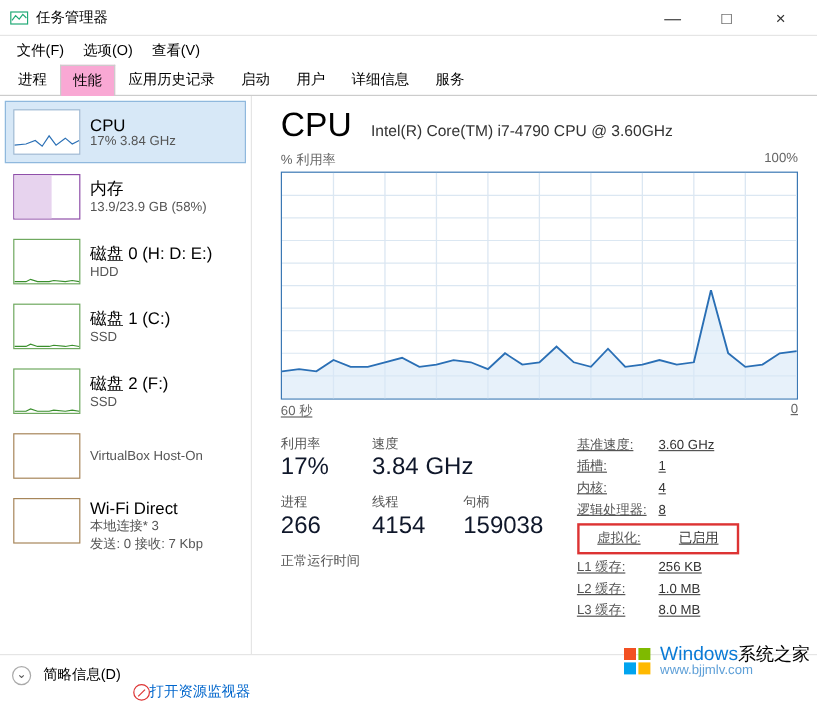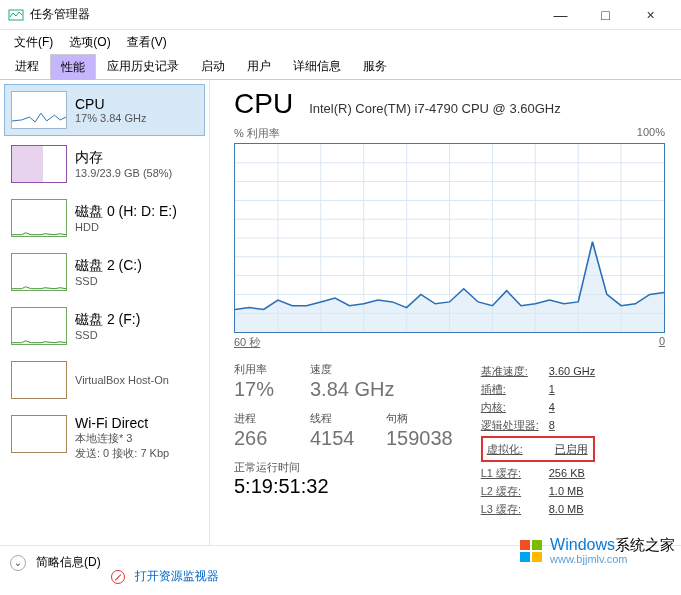--- a/index.html
+++ b/index.html
@@ -5,21 +5,21 @@
   * { box-sizing: border-box; margin: 0; padding: 0; font-family: "Microsoft YaHei", "Segoe UI", sans-serif; }
   body { width: 681px; height: 595px; background: #fff; position: relative; overflow: hidden; }
   .titlebar { height: 30px; display: flex; align-items: center; padding: 0 8px; border-bottom: 1px solid #e5e5e5; }
   .titlebar .icon { width: 16px; height: 16px; margin-right: 6px; }
   .titlebar .title { font-size: 12px; flex: 1; }
   .titlebar .winbtn { width: 45px; height: 30px; display: flex; align-items: center; justify-content: center; font-size: 14px; color: #333; }
   .menubar { height: 24px; display: flex; align-items: center; padding: 0 6px; font-size: 12px; }
   .menubar .menu { padding: 2px 8px; }
   .tabs { height: 26px; display: flex; align-items: flex-end; border-bottom: 1px solid #ccc; padding-left: 4px; font-size: 12px; }
   .tabs .tab { padding: 4px 10px; border: 1px solid transparent; border-bottom: none; }
-  .tabs .tab.active { border-color: #ccc; background: #c4b5fd; position: relative; top: 1px; }
+  .tabs .tab.active { border-color: #ccc; background: #f9a8d4; position: relative; top: 1px; }
   .content { display: flex; height: 465px; }
   .sidebar { width: 210px; border-right: 1px solid #e5e5e5; overflow: hidden; padding: 4px; }
   .side-item { display: flex; padding: 6px 6px; border: 1px solid transparent; margin-bottom: 2px; }
   .side-item.selected { background: #d7e8f7; border-color: #8fb8dd; }
   .thumb { width: 56px; height: 38px; border: 1px solid #9bb7d3; margin-right: 8px; position: relative; background: #fff; flex-shrink: 0; }
   .thumb.mem { border-color: #8f4fa9; }
   .thumb.mem-fill::after { content: ""; position: absolute; left: 0; top: 0; bottom: 0; width: 58%; background: #e7d3ee; }
   .thumb.disk { border-color: #6fa95f; }
   .thumb.eth { border-color: #a7865a; }
   .thumb svg { position: absolute; inset: 0; }
@@ -32,31 +32,31 @@
   .hdr-sub { font-size: 13px; color: #333; }
   .chart-labels { display: flex; justify-content: space-between; font-size: 11px; color: #666; margin-top: 6px; gap: 32px; }
   .chart { height: 190px; border: 1px solid #3b78b4; margin-top: 2px; position: relative; }
   .chart svg { position: absolute; inset: 0; width: 100%; height: 100%; }
   .chart-x { display: flex; justify-content: space-between; font-size: 11px; color: #666; margin-top: 2px; text-decoration: underline; }
   .stats { display: flex; margin-top: 12px; gap: 28px; }
   .stat-col { display: flex; flex-direction: column; }
   .stat-row { display: flex; gap: 18px; }
   .stat-block { min-width: 58px; }
   .stat-label { font-size: 11px; color: #555; }
-  .stat-value { font-size: 20px; color: #737373; margin-top: 1px; }
+  .stat-value { font-size: 20px; color: #0f172a; margin-top: 1px; }
   .detail-grid { font-size: 11px; color: #555; }
   .detail-grid .drow { display: flex; line-height: 18px; text-decoration: underline; }
   .detail-grid .dk { width: 68px; }
   .detail-grid .dv { color: #333; }
-  .hl-box { border: 2px solid #d33; padding: 2px 4px; margin: 2px 0; }
+  .hl-box { border: 2px solid #d33; padding: 2px 15px; margin: 2px 0; }
   .uptime-label { font-size: 11px; color: #555; margin-top: 10px; }
   .uptime-value { font-size: 20px; }
   .footer { height: 34px; border-top: 1px solid #e5e5e5; display: flex; align-items: center; padding: 0 10px; font-size: 12px; gap: 10px; }
   .footer .chev { width: 16px; display: inline-flex; justify-content: center; color: #555; border: 1px solid #aaa; border-radius: 50%; font-size: 10px; line-height: 14px; }
-  .footer .link { color: #0066cc; display: flex; align-items: center; gap: 10px; margin-top: 28px; }
+  .footer .link { color: #0066cc; display: flex; align-items: center; gap: 0; margin-top: 28px; }
   .no-circle { width: 14px; height: 14px; border: 1.5px solid #d33; border-radius: 50%; position: relative; display: inline-block; }
   .no-circle::after { content: ""; position: absolute; left: 2px; right: 2px; top: 50%; border-top: 1.5px solid #d33; transform: rotate(-45deg); }
   .watermark { position: absolute; right: 6px; bottom: 30px; display: flex; align-items: center; gap: 6px; font-size: 14px; }
   .watermark .wlogo { width: 26px; height: 26px; }
   .watermark .wt { color: #0a7bd6; font-size: 16px; font-weight: 500; }
   .watermark .wu { color: #5fa0d8; font-size: 11px; display: block; margin-top: -2px; }
 </style>
 </head>
 <body>
 
@@ -120,21 +120,21 @@
           <div class="side-sub">HDD</div>
         </div>
       </div>
       <div class="side-item">
         <div class="thumb disk">
           <svg viewBox="0 0 56 38">
             <polyline points="0,36 10,36 14,34 20,36 30,36 34,35 44,36 50,35 56,36" fill="none" stroke="#3a8f2d" stroke-width="1"></polyline>
           </svg>
         </div>
         <div class="side-info">
-          <div class="side-title">磁盘 2 (C:)</div>
+          <div class="side-title">磁盘 1 (C:)</div>
           <div class="side-sub">SSD</div>
         </div>
       </div>
       <div class="side-item">
         <div class="thumb disk">
           <svg viewBox="0 0 56 38">
             <polyline points="0,36 10,36 14,34 20,36 30,36 34,35 44,36 50,35 56,36" fill="none" stroke="#3a8f2d" stroke-width="1"></polyline>
           </svg>
         </div>
         <div class="side-info">
@@ -218,21 +218,20 @@
             <div class="stat-block">
               <div class="stat-label">线程</div>
               <div class="stat-value">4154</div>
             </div>
             <div class="stat-block">
               <div class="stat-label">句柄</div>
               <div class="stat-value">159038</div>
             </div>
           </div>
         <div class="uptime-label">正常运行时间</div>
-        <div class="uptime-value">5:19:51:32</div>
       </div>
       <div class="detail-grid" id="detail-grid">
           <div class="drow">
             <div class="dk">基准速度:</div>
             <div class="dv">3.60 GHz</div>
           </div>
           <div class="drow">
             <div class="dk">插槽:</div>
             <div class="dv">1</div>
           </div>

